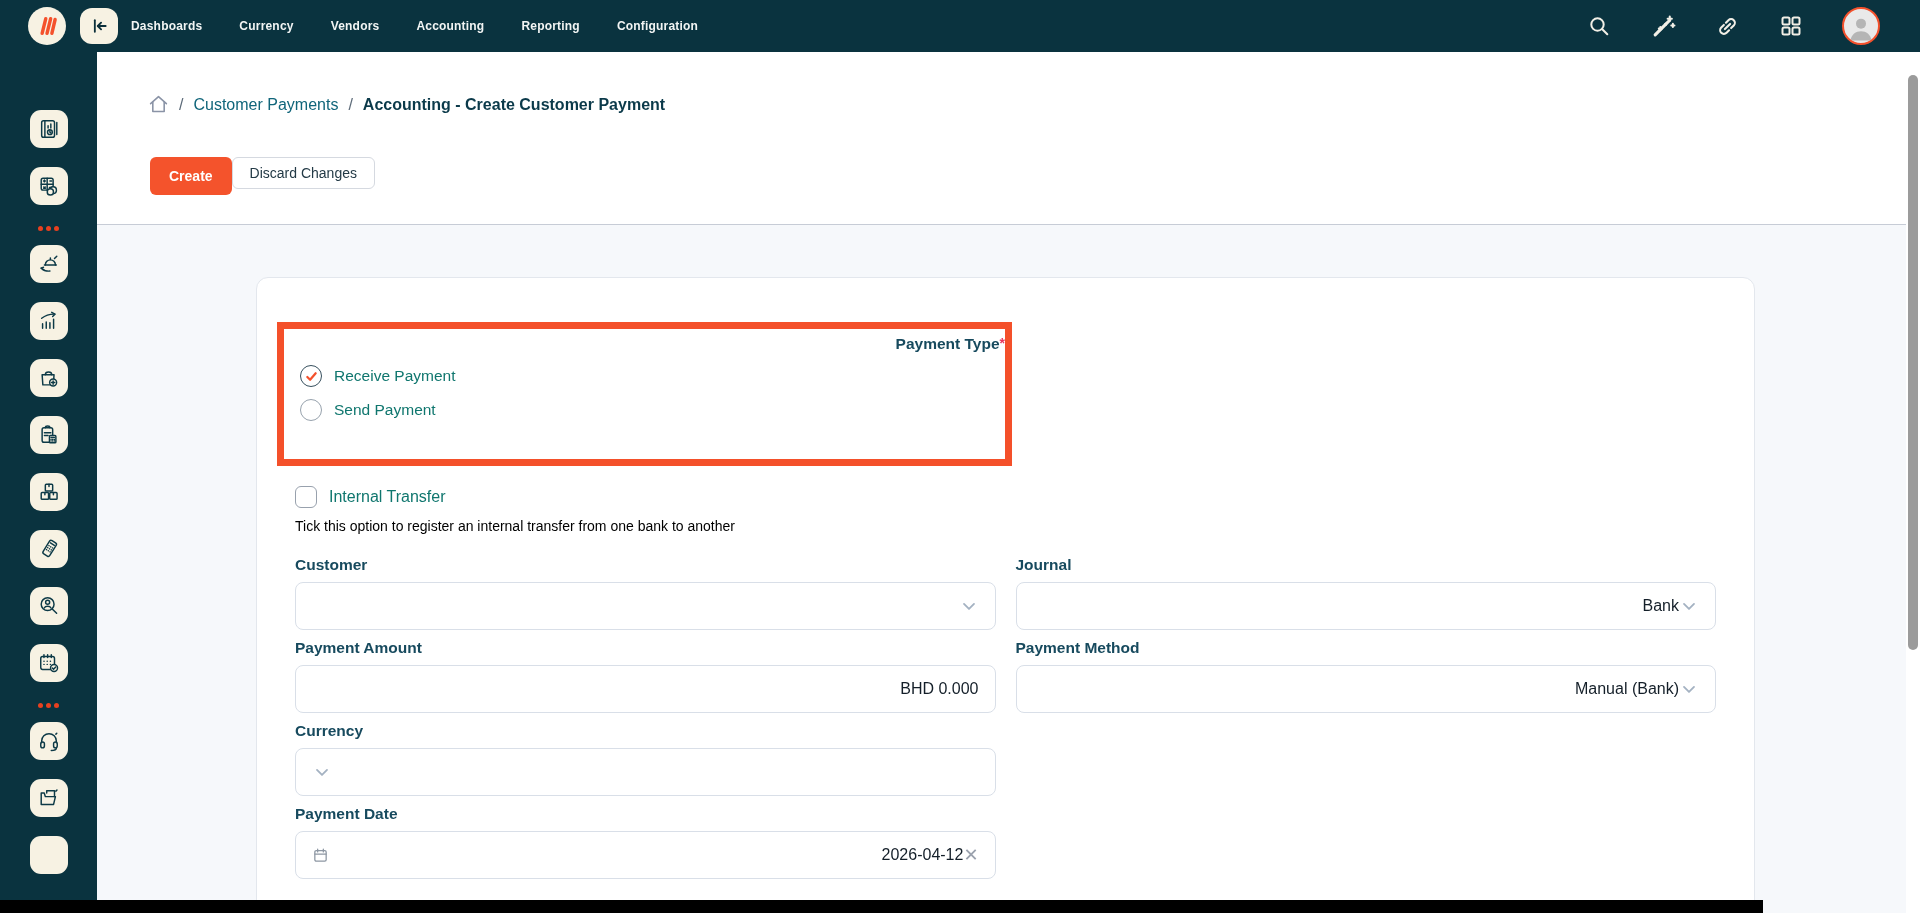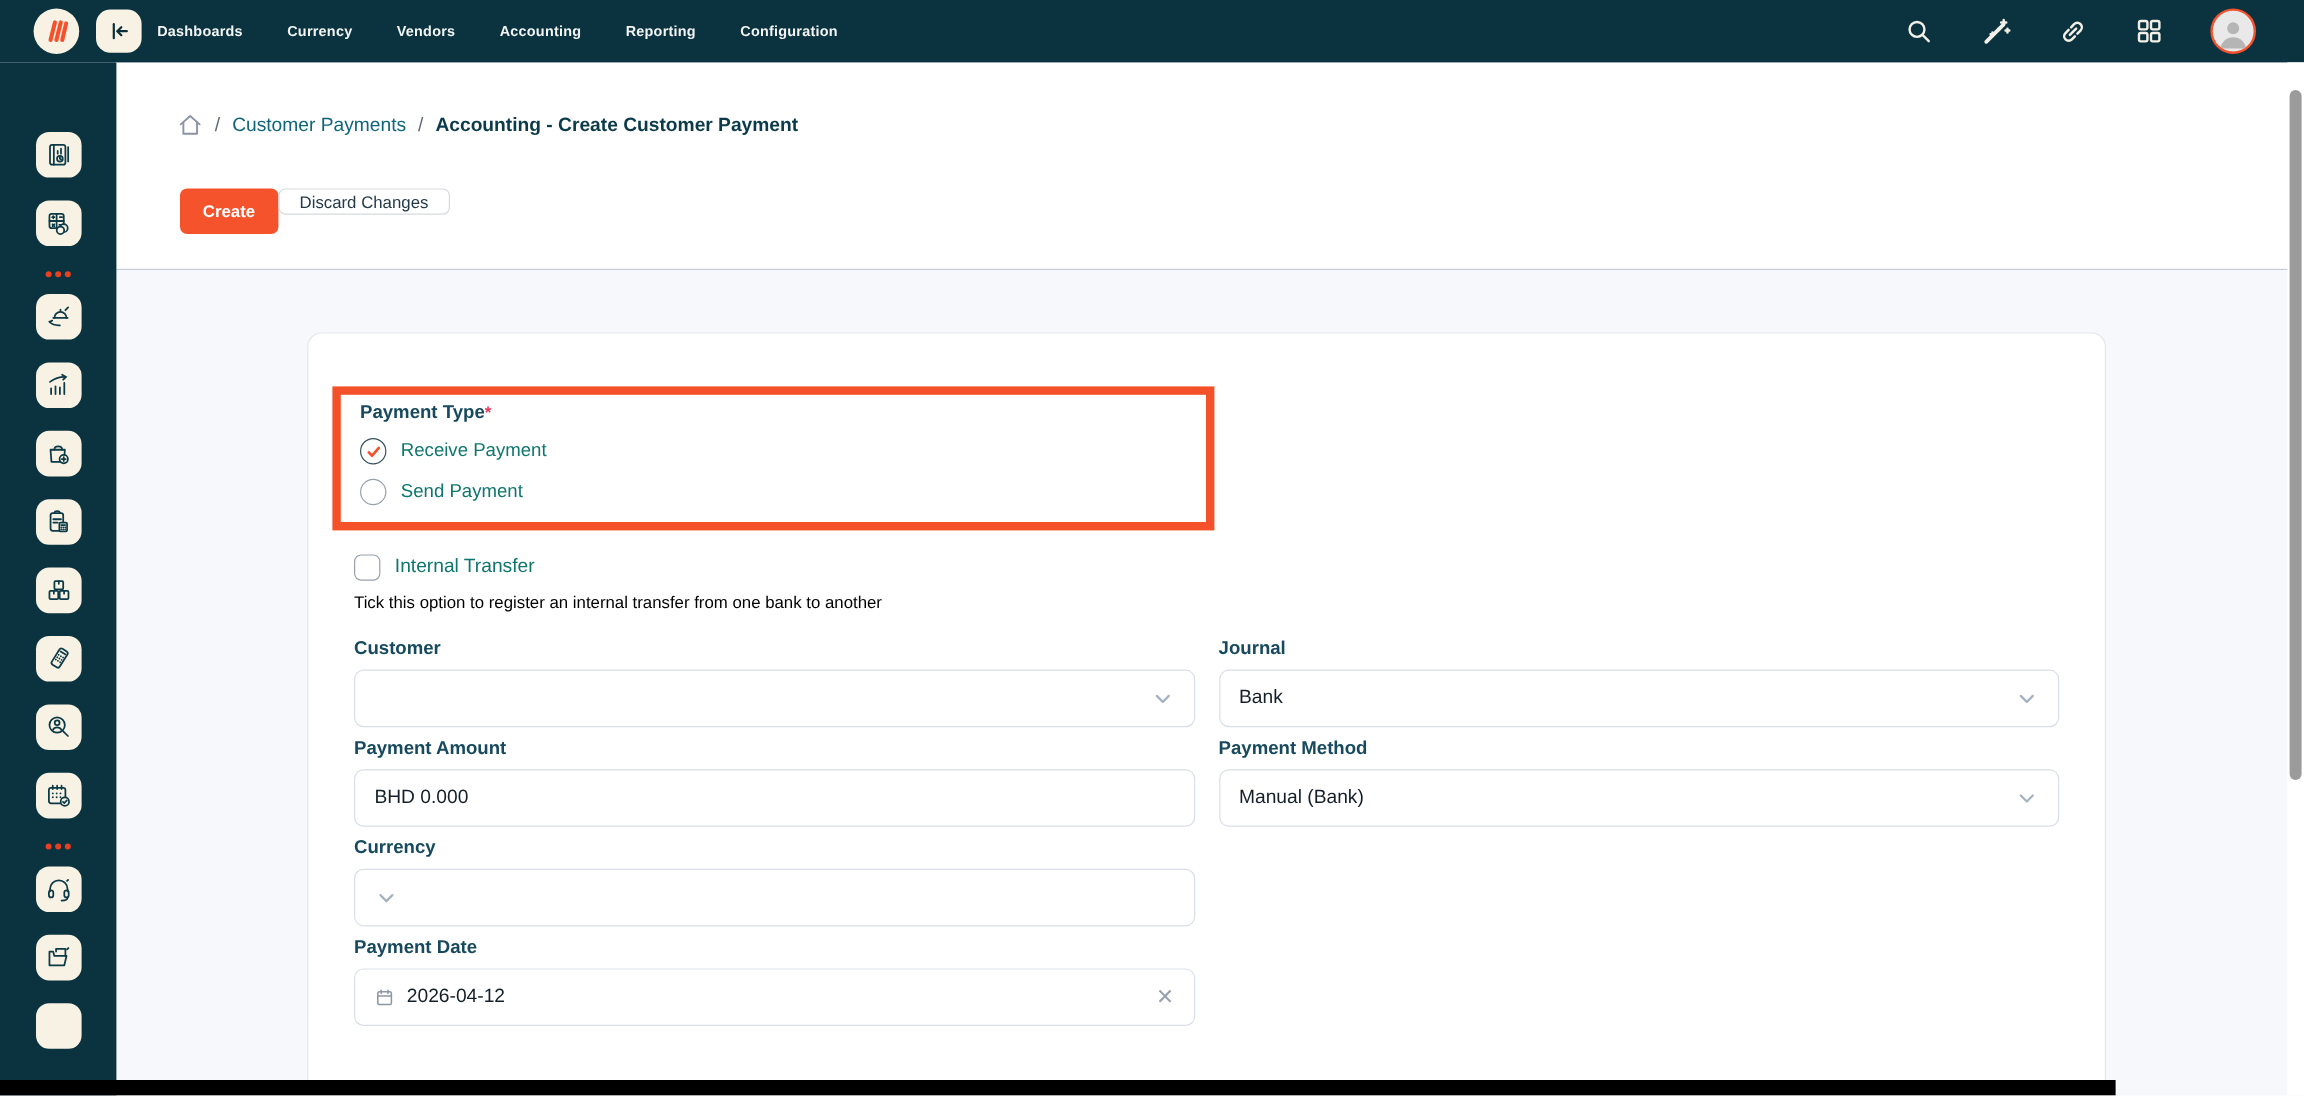--- a/index.html
+++ b/index.html
@@ -59,35 +59,35 @@
   .crumb-link { color:#10657a; cursor:pointer; }
   .crumb-current { color:#0b3a4a; font-weight:700; }
   .action-row { position:absolute; left:53px; top:105px; display:flex; }
   .btn-create {
     background:#f4532c; color:#ffffff; font-size:14px; font-weight:600;
     border:none; border-radius:6px; padding:0 19px; height:38px; cursor:pointer;
     font-family:inherit;
   }
   .btn-discard {
     background:#ffffff; color:#233a46; font-size:14px; font-weight:500;
-    border:1px solid #d5d9e0; border-radius:6px; padding:0 17px; height:22px; cursor:pointer;
+    border:1px solid #d5d9e0; border-radius:6px; padding:0 17px; height:32px; cursor:pointer;
     font-family:inherit;
   }
 
   .content { background:#f6f8fb; height:687px; position:relative; }
   .card {
     position:absolute; left:159px; top:52px; width:1499px; height:900px;
     background:#ffffff; border:1px solid #e3e7ed; border-radius:12px;
     padding:44px 38px 0 38px;
   }
 
   
   .highlight-box {
-    width:735px; height:120px; border:7px solid #f4502a; margin-left:-18px;
-    padding:6px 0 0 16px; background:#ffffff;
+    width:735px; height:144px; border:7px solid #f4502a; margin-left:-18px;
+    padding:6px 0 0 16px; background:#ffffff;text-align:right;
   }
   .field-label { color:#174a5e; font-size:15.5px; font-weight:700; }
   .req-star { color:#e8385d; font-size:14px; font-weight:700; vertical-align:top; }
   .radio-row { display:flex; align-items:center; gap:12px; margin-top:12px; cursor:pointer; }
   .radio-circle {
     width:22px; height:22px; border-radius:50%; border:1.5px solid #37505e; background:#fff;
     display:flex; align-items:center; justify-content:center; flex:0 0 22px;
   }
   .radio-circle.unchecked { border-color:#97a2ad; }
   .radio-label { font-size:15.5px; color:#0f766e; font-weight:500; }
@@ -100,20 +100,21 @@
 
   .form-grid {
     margin-top:22px; display:grid; grid-template-columns:1fr 1fr; column-gap:20px; row-gap:0;
   }
   .form-cell { margin-bottom:9px; }
   .form-cell .field-label { display:block; margin-bottom:8px; }
   .field-box {
     height:48px; border:1px solid #d9dfe8; border-radius:8px; background:#fff;
     display:flex; align-items:center; padding:0 16px; font-size:16px; color:#141f29;
     cursor:pointer;
+    text-align:right;
   }
   .field-box .val { flex:1; font-weight:500; }
   .chev { color:#a4b2c2; flex:0 0 auto; }
   .date-ico { color:#8d97a3; margin-right:10px; display:flex; }
   .clear-x { color:#9aa1ad; font-size:18px; cursor:pointer; line-height:1; }
 
   
   .scrollbar-track { position:absolute; right:0; top:52px; width:14px; height:861px; background:#ffffff; z-index:40; }
   .scrollbar-thumb { position:absolute; left:2px; top:23px; width:10px; height:575px; background:#9b9b9b; border-radius:6px; }
 

